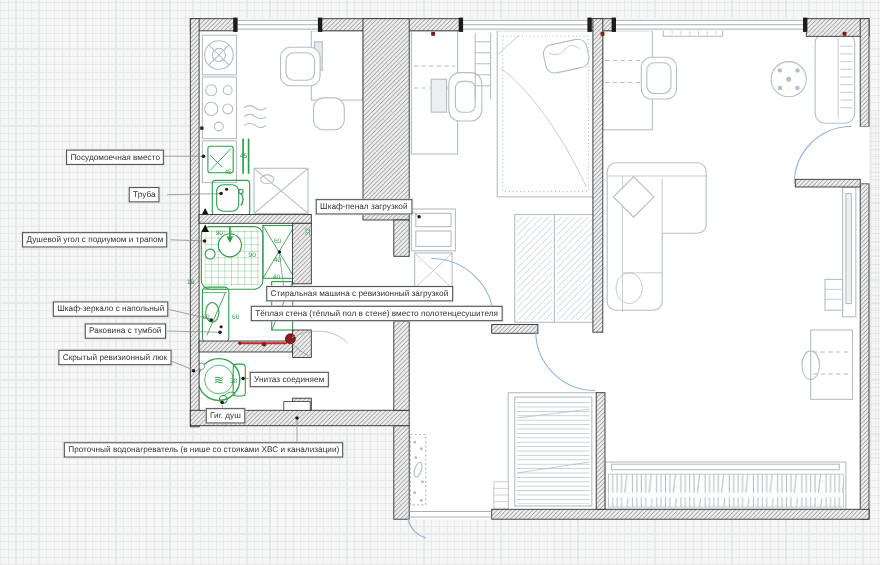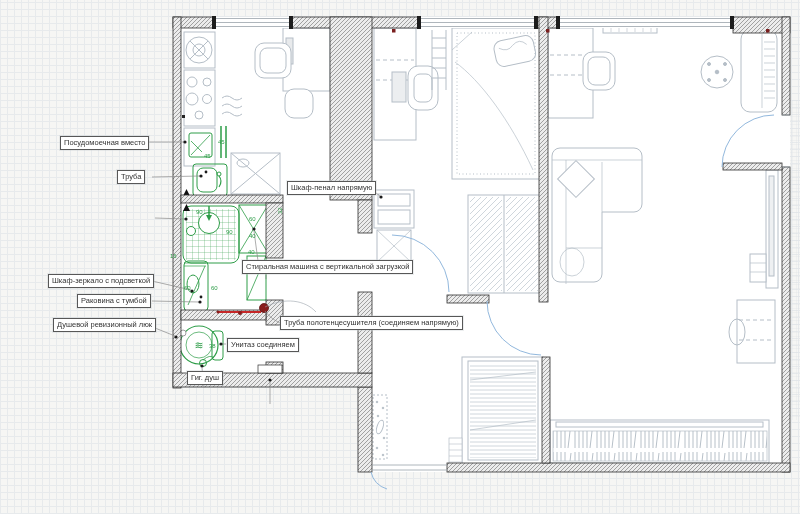--- a/index.html
+++ b/index.html
@@ -318,21 +318,23 @@
     <text x="248" y="254">40</text>
     <text x="245" y="270">40</text>
     <text x="184" y="290">60</text>
     <text x="211" y="290">60</text>
     <text x="209" y="348">38</text>
   </g>
 </svg>
 
 <div class="co" style="left:60px;top:136px">Посудомоечная вместо</div>
 <div class="co" style="left:117px;top:170px">Труба</div>
-<div class="co" style="left:48px;top:274px">Шкаф-зеркало с подсветкой</div>
+<div class="co" style="left:20px;top:211px">Душевой угол с подиумом и трапом</div>
+<div class="co" style="left:48px;top:274px">Шкаф-зеркало с напольный</div>
 <div class="co" style="left:77px;top:294px">Раковина с тумбой</div>
-<div class="co" style="left:53px;top:318px">Душевой ревизионный люк</div>
-<div class="co" style="left:287px;top:181px">Шкаф-пенал напрямую</div>
-<div class="co" style="left:242px;top:260px">Стиральная машина с вертикальной загрузкой</div>
-<div class="co" style="left:280px;top:316px">Труба полотенцесушителя (соединяем напрямую)</div>
+<div class="co" style="left:53px;top:318px">Скрытый ревизионный люк</div>
+<div class="co" style="left:287px;top:181px">Шкаф-пенал загрузкой</div>
+<div class="co" style="left:242px;top:260px">Стиральная машина с ревизионный загрузкой</div>
+<div class="co" style="left:228px;top:278px">Тёплая стена (тёплый пол в стене) вместо полотенцесушителя</div>
 <div class="co" style="left:227px;top:338px">Унитаз соединяем</div>
 <div class="co" style="left:187px;top:371px">Гиг. душ</div>
+<div class="co" style="left:58px;top:402px">Проточный водонагреватель (в нише со стояками ХВС и канализации)</div>
 </div>
 
 </body></html>

